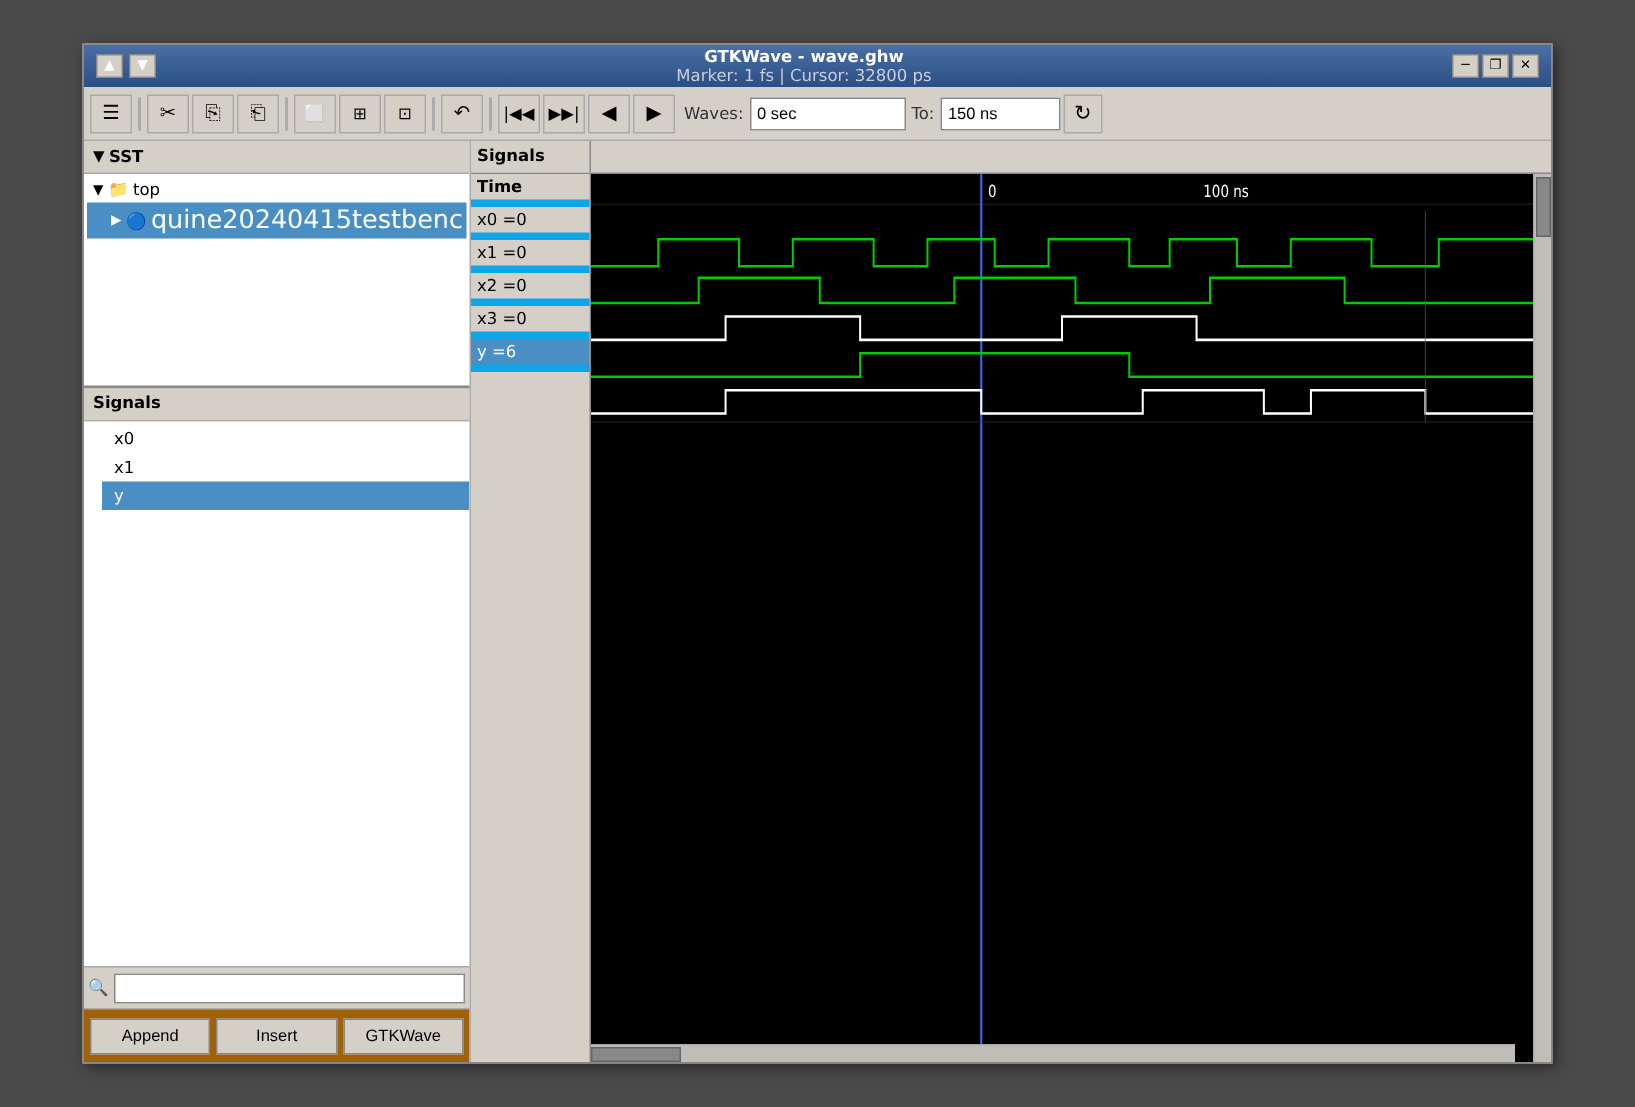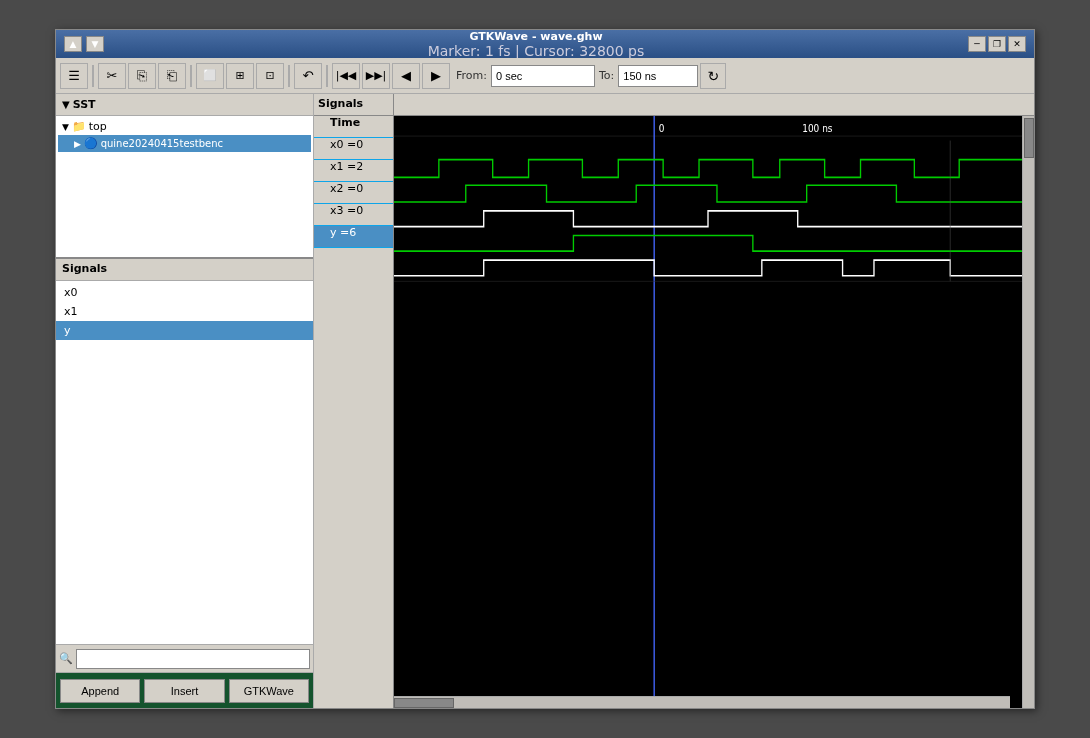--- a/index.html
+++ b/index.html
@@ -191,20 +191,21 @@
     .signals-list {
       flex: 1;
       background: #fff;
       overflow: auto;
       padding: 2px 0;
     }
     .signal-item {
       padding: 3px 8px;
       cursor: pointer;
       font-size: 11px;
+      margin-left: 12px;
     }
     .signal-item.selected {
       background: #4a8fc4;
       color: white;
     }
     .signals-search-bar {
       height: 28px;
       background: #d4d0c8;
       border-top: 1px solid #aaa;
       display: flex;
@@ -218,21 +219,21 @@
       background: #fff;
       padding: 0 4px;
       font-size: 11px;
     }
     .search-icon-wrap {
       margin-right: 3px;
       font-size: 11px;
     }
     .bottom-buttons {
       height: 36px;
-      background: #14532d;
+      background: #a16207;
       border-top: 1px solid #aaa;
       display: flex;
       align-items: center;
       justify-content: space-around;
       padding: 4px;
       gap: 4px;
     }
     .bottom-btn {
       flex: 1;
       height: 24px;
@@ -273,24 +274,25 @@
     }
     .signal-names-col {
       width: 80px;
       background: #d4d0c8;
       border-right: 1px solid #888;
       display: flex;
       flex-direction: column;
     }
     .signal-name-row {
       height: 22px;
-      border-bottom: 1px solid #0ea5e9;
-      font-size: 11px;
-      display: flex;
-      padding: 0 16px;
+      border-bottom: 5px solid #0ea5e9;
+      font-size: 11px;
+      display: flex;
+      align-items: center;
+      padding: 0 4px;
       background: #d4d0c8;
       white-space: nowrap;
     }
     .signal-name-row.time-row {
       background: #d4d0c8;
       font-weight: bold;
     }
     .signal-name-row.highlighted {
       background: #4a8fc4;
       color: white;
@@ -322,21 +324,21 @@
 
 <div class="window">
 
   <div class="titlebar">
     <div class="titlebar-left">
       <div class="title-arrow">▲</div>
       <div class="title-arrow">▼</div>
     </div>
     <div class="titlebar-title-group">
       <span style="font-size:11px;font-weight:bold;">GTKWave - wave.ghw</span>
-      <span style="font-size:14px;color:#ccd;">Marker: 1 fs  |  Cursor: 32800 ps</span>
+      <span style="font-size:11px;color:#ccd;">Marker: 1 fs  |  Cursor: 32800 ps</span>
     </div>
     <div class="titlebar-controls">
       <div class="title-btn">─</div>
       <div class="title-btn">❐</div>
       <div class="title-btn">✕</div>
     </div>
   </div>
 
   <div class="toolbar">
     <div class="toolbar-btn">☰</div>
@@ -349,21 +351,21 @@
     <div class="toolbar-btn" style="font-size:11px;">⊞</div>
     <div class="toolbar-btn" style="font-size:11px;">⊡</div>
     <div class="toolbar-separator"></div>
     <div class="toolbar-btn">↶</div>
     <div class="toolbar-separator"></div>
     <div class="toolbar-btn" style="font-size:11px;">|◀◀</div>
     <div class="toolbar-btn" style="font-size:11px;">▶▶|</div>
     <div class="toolbar-btn">◀</div>
     <div class="toolbar-btn">▶</div>
     <div class="toolbar-from-to">
-      <span class="toolbar-label">From:</span>
+      <span class="toolbar-label">Waves:</span>
       <input class="toolbar-input" style="width: 104px;" value="0 sec">
       <span class="toolbar-label">To:</span>
       <input class="toolbar-input" style="width: 80px;" value="150 ns">
     </div>
     <div class="toolbar-refresh">↻</div>
   </div>
 
   <div class="main-area">
 
     <div class="left-panel">
@@ -375,21 +377,21 @@
         </div>
         <div class="sst-tree">
           <div class="tree-item">
             <span style="font-size:9px;">▼</span>
             <span>📁</span>
             <span>top</span>
           </div>
           <div class="tree-item selected" style="padding-left:16px;">
             <span style="font-size:9px;">▶</span>
             <span>🔵</span>
-            <span style="font-size:10px;">quine20240415testbenc</span>
+            <span style="font-size:17px;">quine20240415testbenc</span>
           </div>
         </div>
       </div>
 
       <div class="signals-panel">
         <div class="signals-header">Signals</div>
         <div class="signals-list">
           <div class="signal-item">x0</div>
           <div class="signal-item">x1</div>
           <div class="signal-item selected">y</div>
@@ -415,21 +417,21 @@
       <div style="flex:1;display:flex;flex-direction:row;overflow:hidden;">
 
         <div class="signal-names-col">
           <div class="signal-name-row time-row">
             <span>Time</span>
           </div>
           <div class="signal-name-row">
             <span>x0 =0</span>
           </div>
           <div class="signal-name-row">
-            <span>x1 =2</span>
+            <span>x1 =0</span>
           </div>
           <div class="signal-name-row">
             <span>x2 =0</span>
           </div>
           <div class="signal-name-row">
             <span>x3 =0</span>
           </div>
           <div class="signal-name-row highlighted">
             <span>y =6</span>
           </div>

